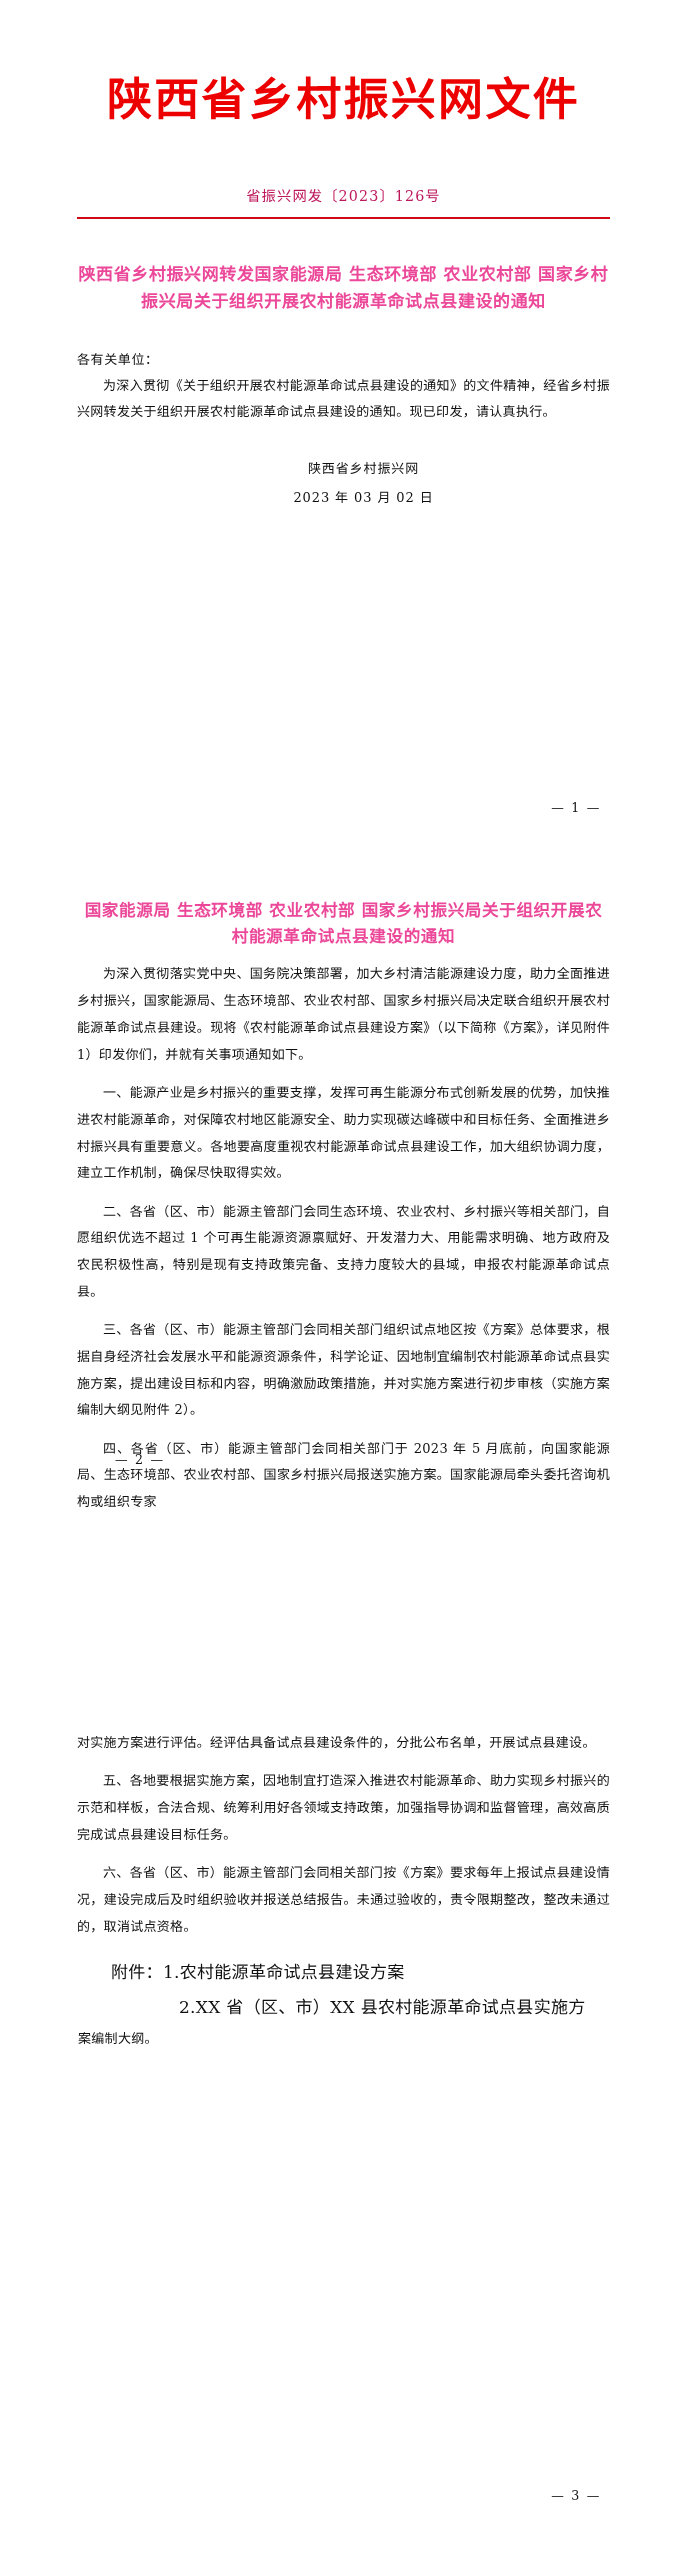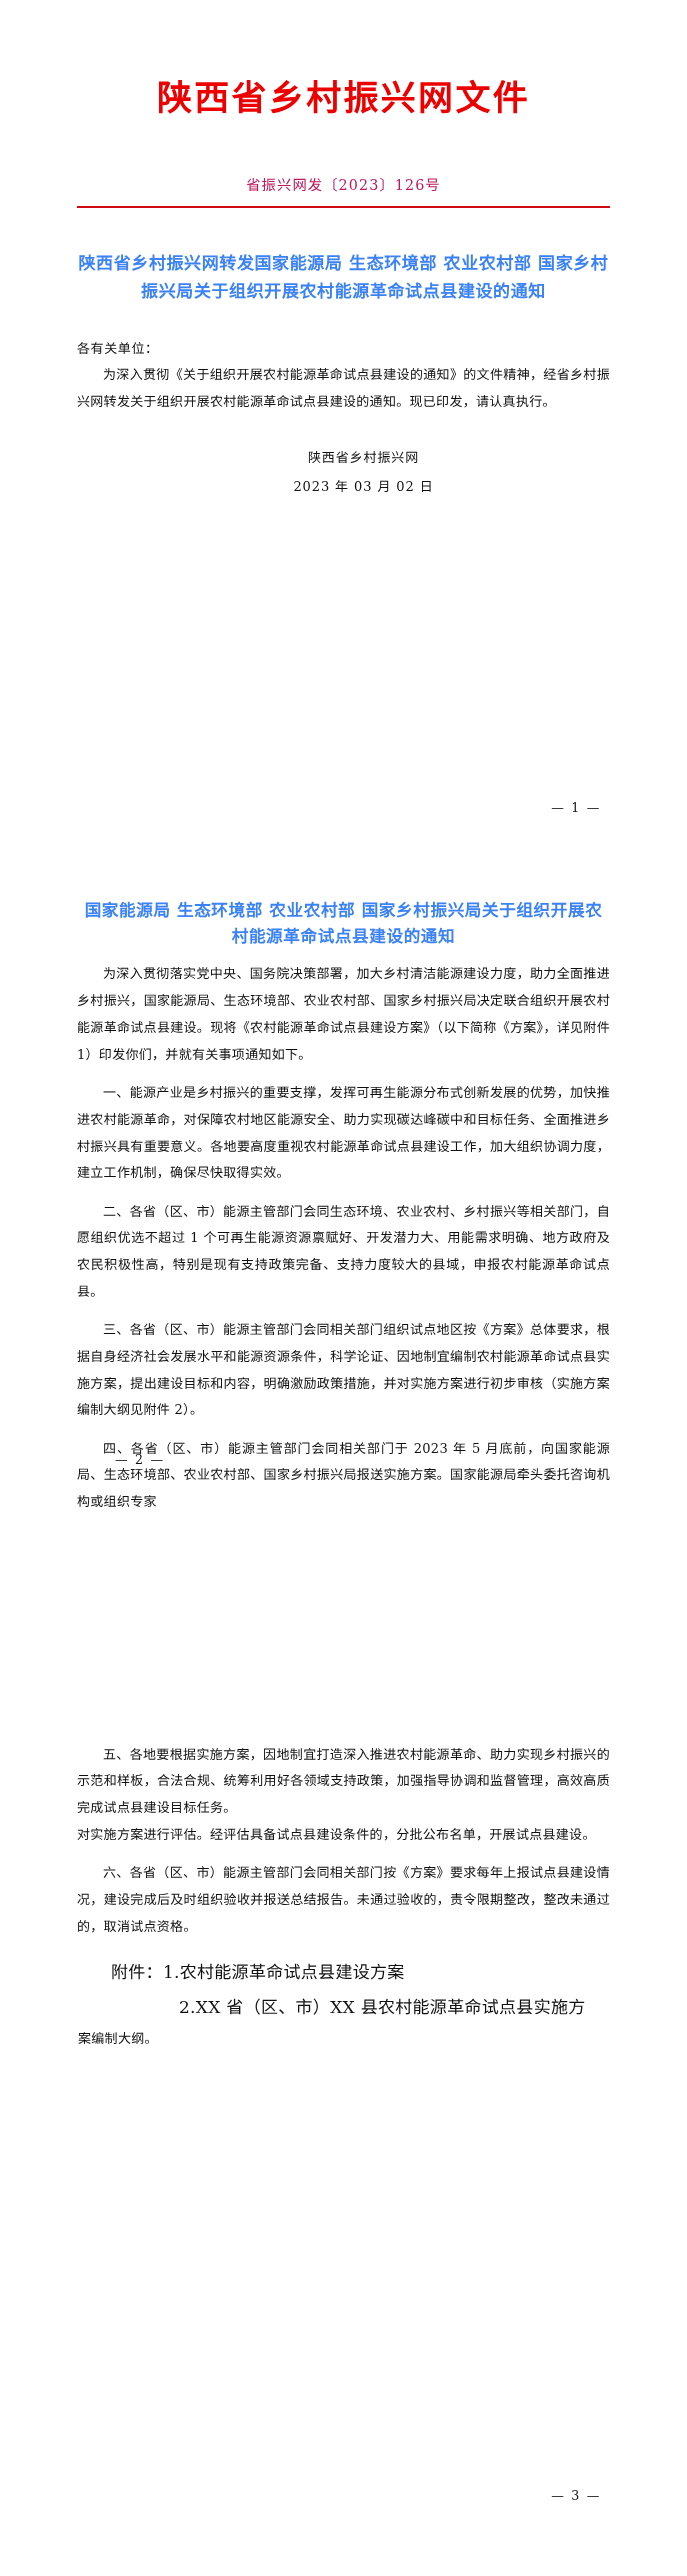--- a/index.html
+++ b/index.html
@@ -31,23 +31,23 @@
   #page-2 { height: 842px; padding-top: 34px; }
   #page-3 { height: 887px; padding-top: 40px; }
 
   
   .letterhead {
     padding-top: 80px;
     text-align: center;
   }
   .letterhead-title {
     color: #ec0000;
-    font-family: Liberation Serif, serif;
+    font-family: Liberation Mono, monospace;
     font-weight: 700;
-    font-size: 35px;
+    font-size: 45px;
     line-height: 1.08;
     letter-spacing: 2.3px;
     white-space: nowrap;
   }
   .doc-number {
     margin-top: 55px;
     text-align: center;
     font-size: 14.3px;
     letter-spacing: 1.1px;
     color: #be185d;
@@ -61,21 +61,21 @@
 
   
   .doc-title {
     margin-top: 42px;
     text-align: center;
     font-family: "DejaVu Sans", "Liberation Sans", sans-serif;
     font-weight: 700;
     font-size: 17px;
     line-height: 1.62;
     letter-spacing: 0.6px;
-    color: #3b82f6;
+    color: #ec4899;
   }
   #page-2 .doc-title {
     margin-top: 16px;
     font-size: 16.6px;
     line-height: 1.55;
   }
 
   
   .salutation {
     margin-top: 32px;
@@ -200,23 +200,23 @@
 
     <p class="body-par par-gap">三、各省（区、市）能源主管部门会同相关部门组织试点地区按《方案》总体要求，根据自身经济社会发展水平和能源资源条件，科学论证、因地制宜编制农村能源革命试点县实施方案，提出建设目标和内容，明确激励政策措施，并对实施方案进行初步审核（实施方案编制大纲见附件 2）。</p>
 
     <p class="body-par par-gap">四、各省（区、市）能源主管部门会同相关部门于 2023 年 5 月底前，向国家能源局、生态环境部、农业农村部、国家乡村振兴局报送实施方案。国家能源局牵头委托咨询机构或组织专家</p>
 
     <div class="page-num left">— 2 —</div>
   </section>
 
   <section class="page" id="page-3">
 
+    <p class="body-par" style="text-indent:0;">对实施方案进行评估。经评估具备试点县建设条件的，分批公布名单，开展试点县建设。</p>
+
     <p class="body-par par-gap">五、各地要根据实施方案，因地制宜打造深入推进农村能源革命、助力实现乡村振兴的示范和样板，合法合规、统筹利用好各领域支持政策，加强指导协调和监督管理，高效高质完成试点县建设目标任务。</p>
-
-    <p class="body-par" style="text-indent:0;">对实施方案进行评估。经评估具备试点县建设条件的，分批公布名单，开展试点县建设。</p>
 
     <p class="body-par par-gap">六、各省（区、市）能源主管部门会同相关部门按《方案》要求每年上报试点县建设情况，建设完成后及时组织验收并报送总结报告。未通过验收的，责令限期整改，整改未通过的，取消试点资格。</p>
 
     <div class="attachment-wrap">
       <p class="attachment-line">附件：1.农村能源革命试点县建设方案</p>
       <p class="attachment-line cont">2.XX 省（区、市）XX 县农村能源革命试点县实施方</p>
       <p class="attachment-tail">案编制大纲。</p>
     </div>
 
     <div class="page-num right">— 3 —</div>

